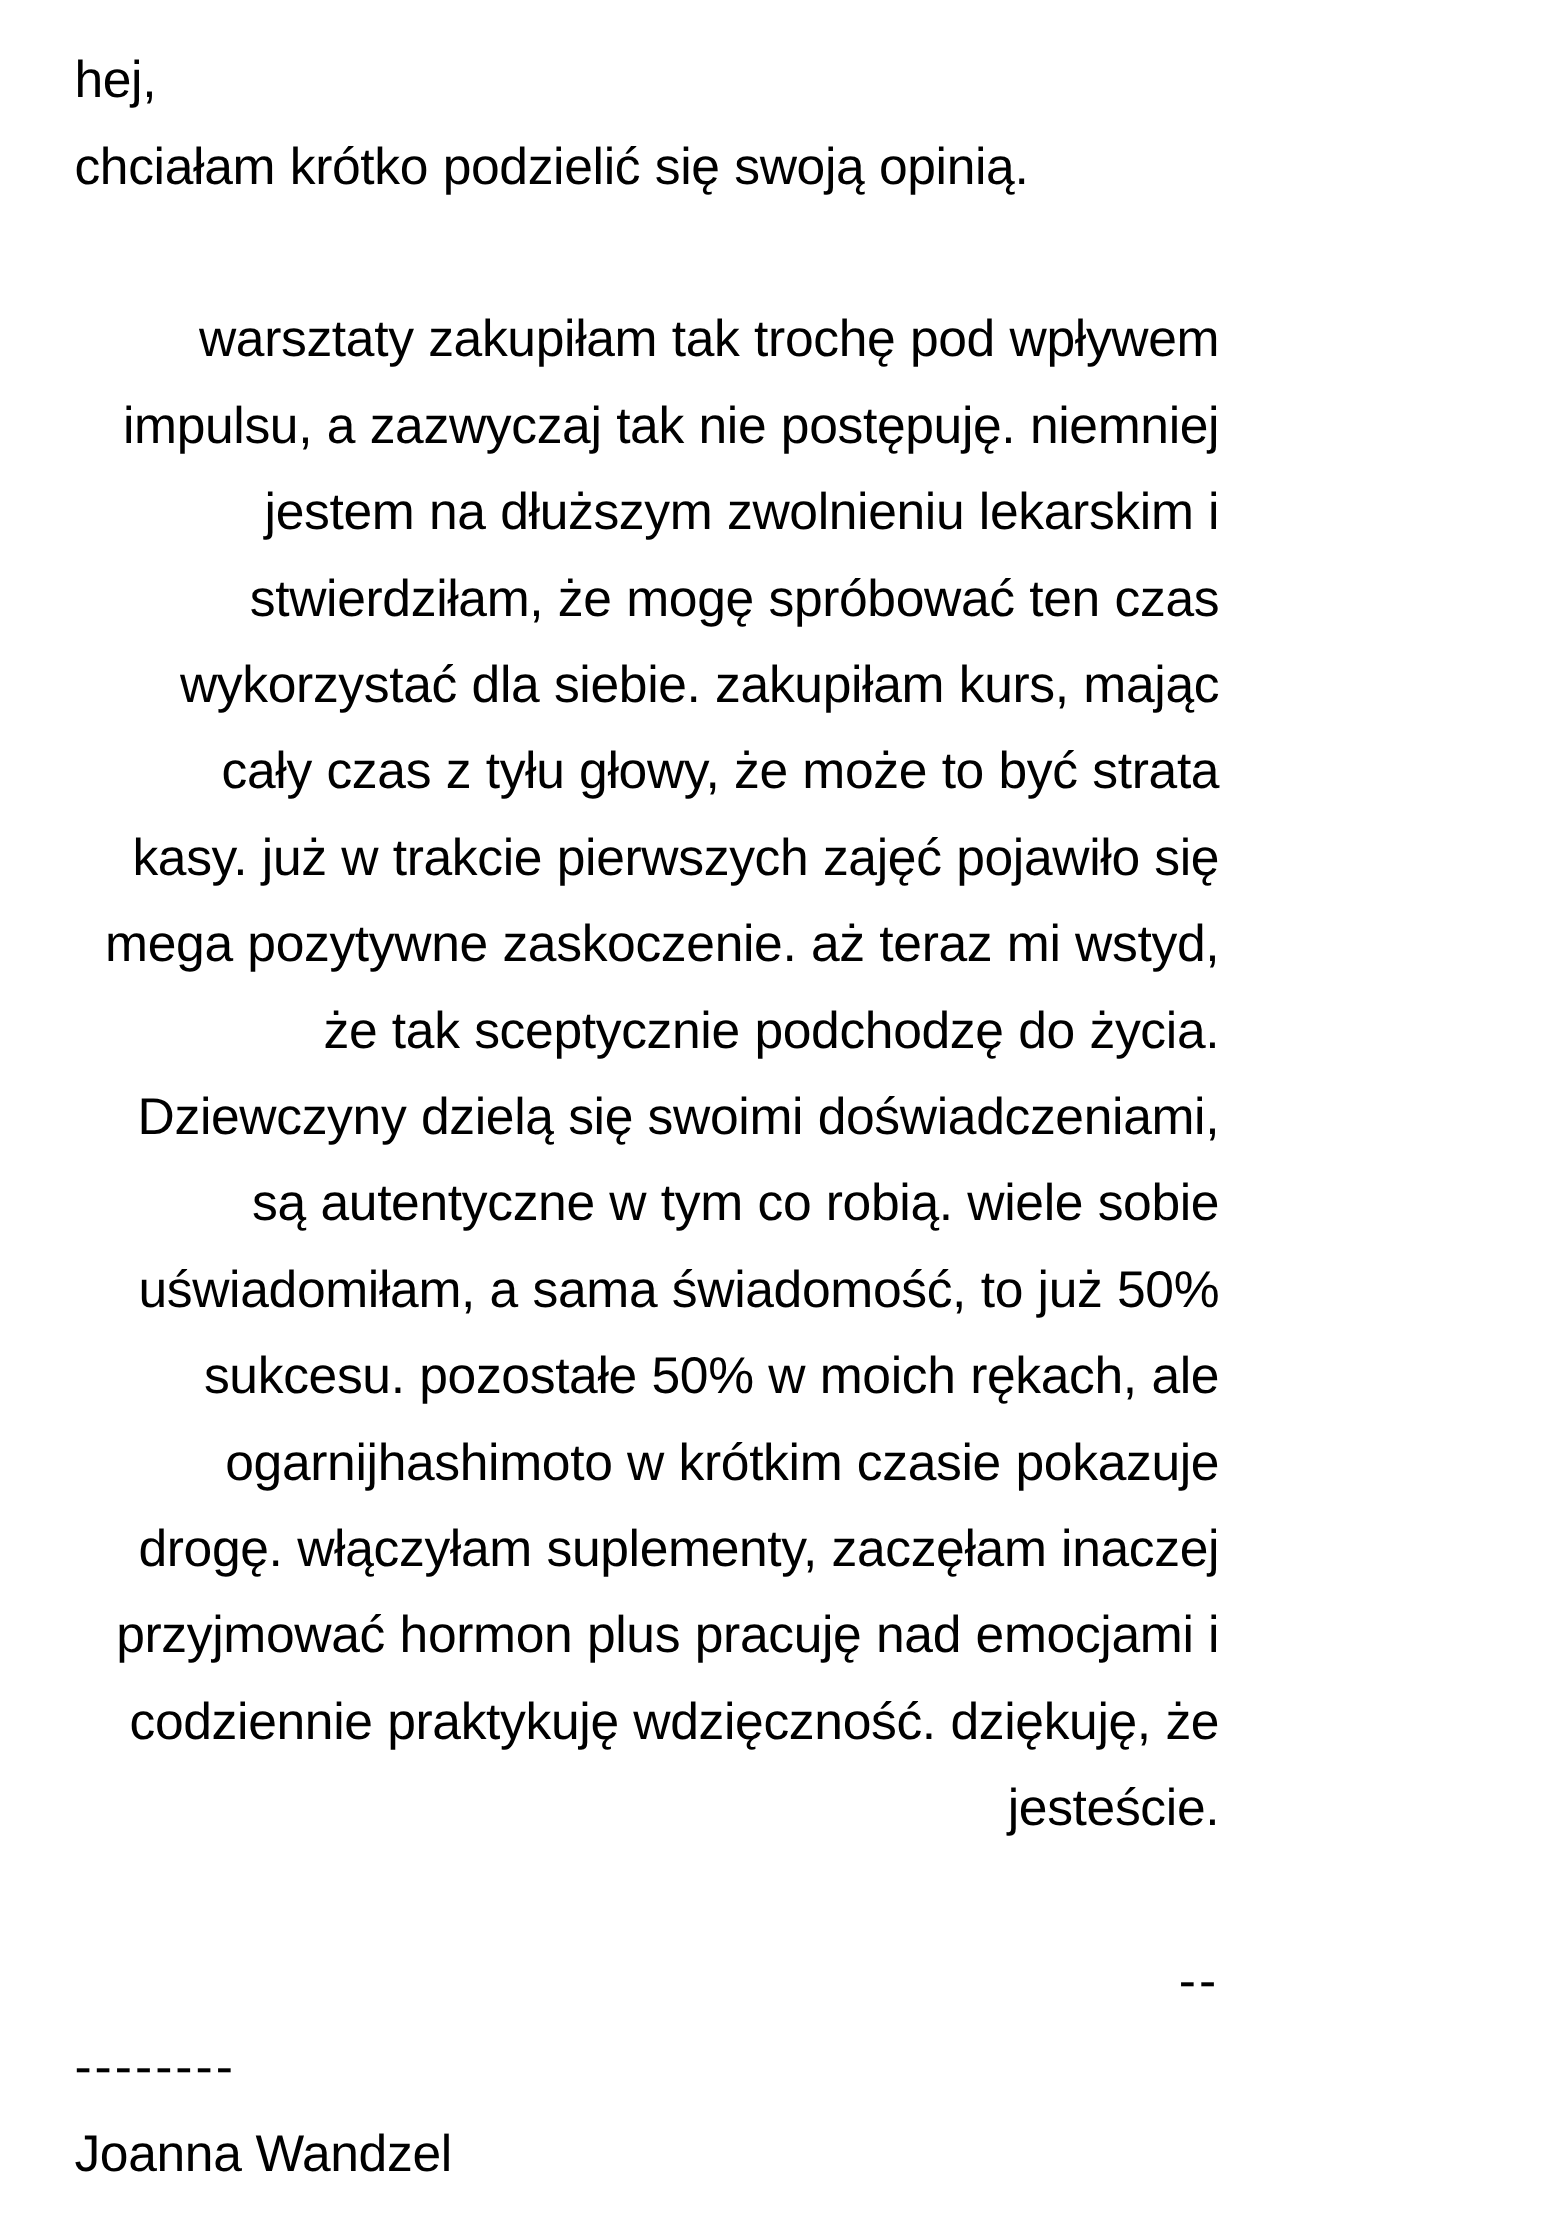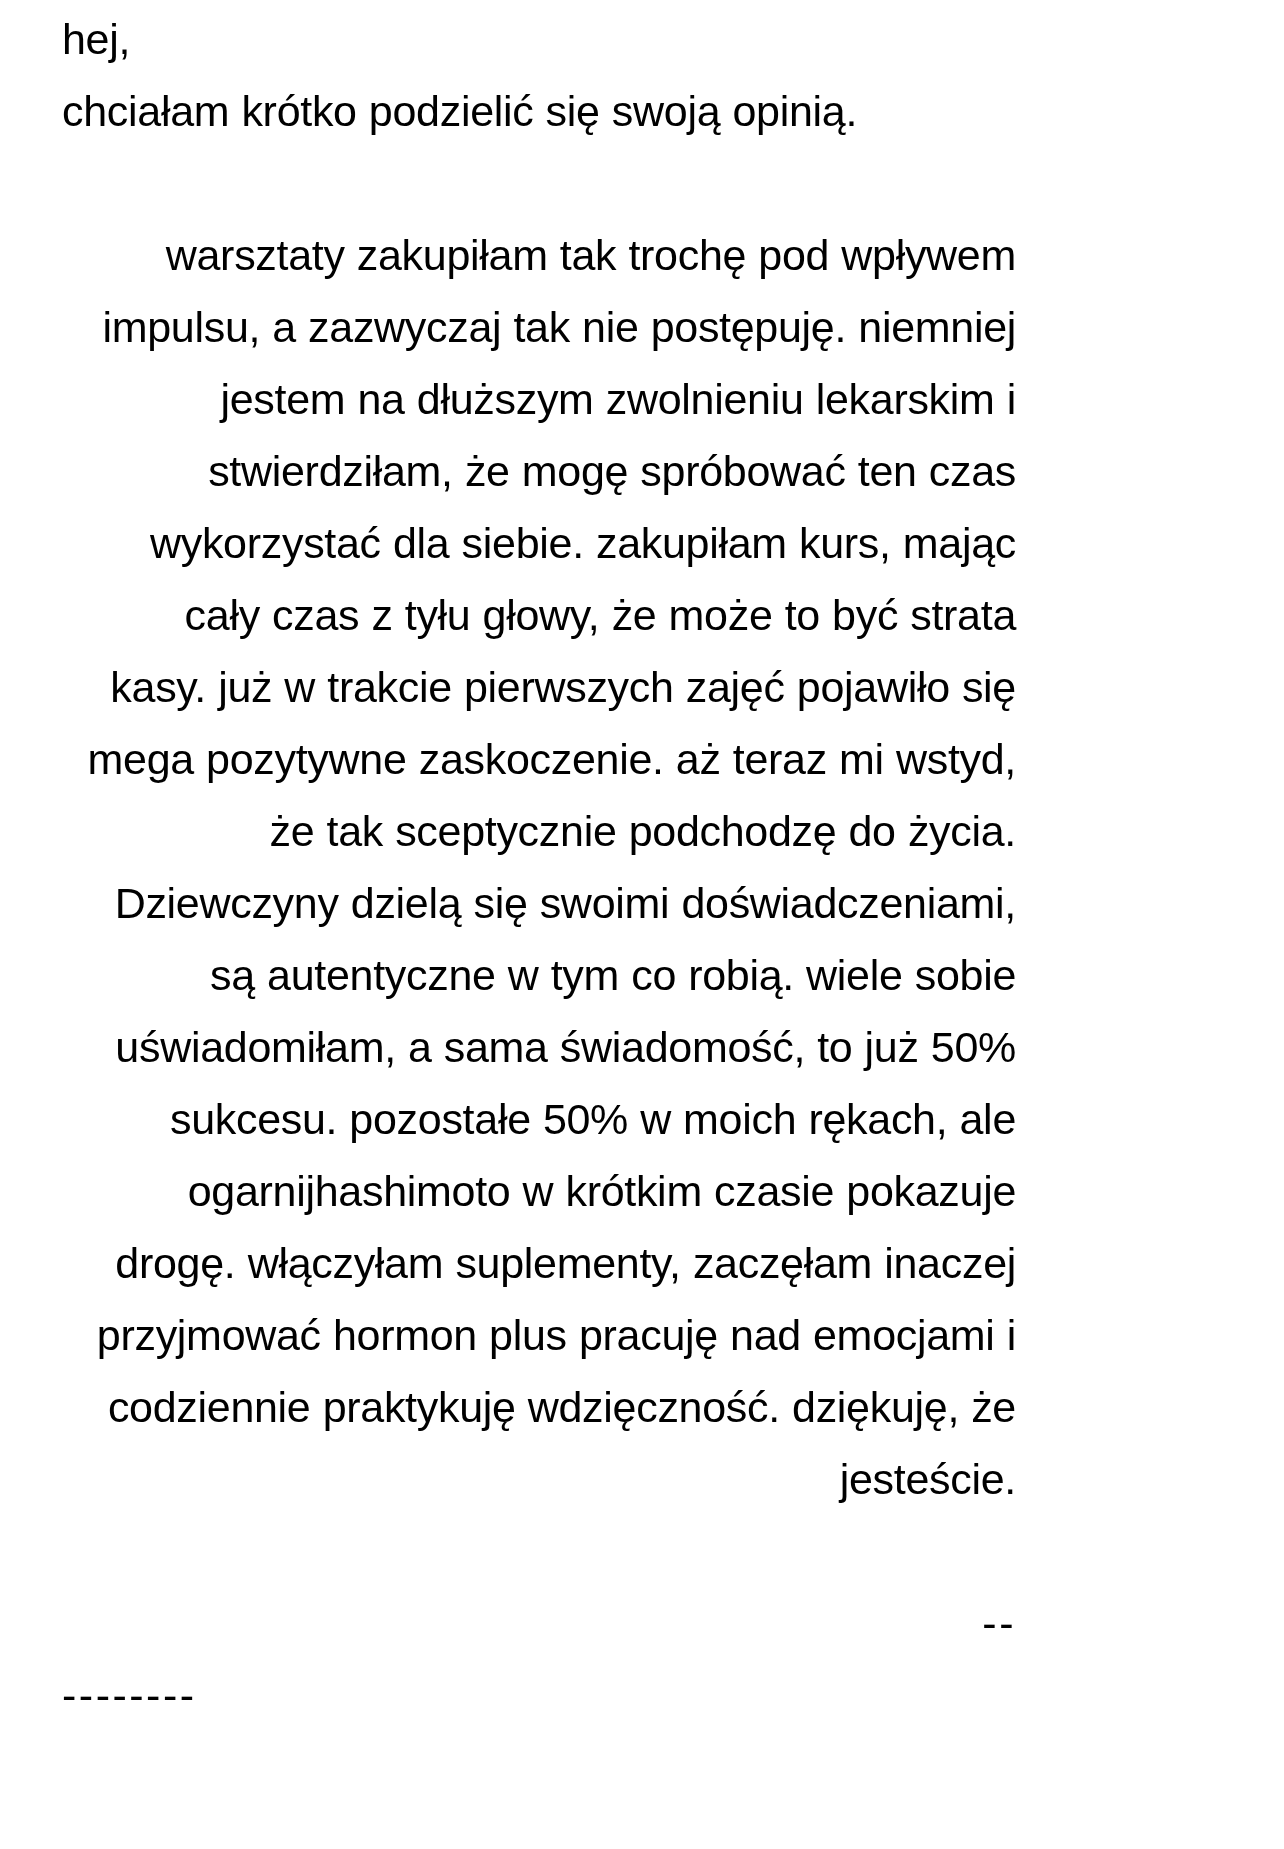--- a/index.html
+++ b/index.html
@@ -9,21 +9,21 @@
   }
   .email-view {
     position: relative;
     width: 1056px;
     height: 1849px;
     box-sizing: border-box;
     background: #ffffff;
     overflow: hidden;
     font-family: "Liberation Sans", "DejaVu Sans", sans-serif;
     color: #000000;
-    padding: 3px 40px 0 62px;
+    padding: 31px 40px 0 62px;
   }
   .txt {
     font-size: 43px;
     line-height: 72px;
     letter-spacing: -0.3px;
     white-space: pre-line; 
     word-spacing: 0.5px;
   }
   .gap-one-line {
     margin-top: 72px; 
@@ -63,14 +63,15 @@
 ogarnijhashimoto w krótkim czasie pokazuje
 drogę. włączyłam suplementy, zaczęłam inaczej
 przyjmować hormon plus pracuję nad emocjami i
 codziennie praktykuję wdzięczność. dziękuję, że
 jesteście.</div>
 
   <div class="sig-line sig-divider gap-one-line">--</div>
 
   <div class="sig-line sig-divider">--------</div>
 
+  <div class="sig-line">Joanna Wandzel</div>
 
 </div>
 
 </body></html>

